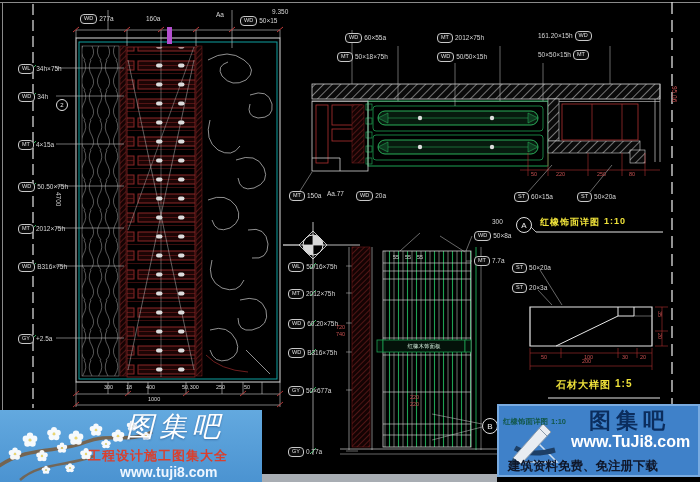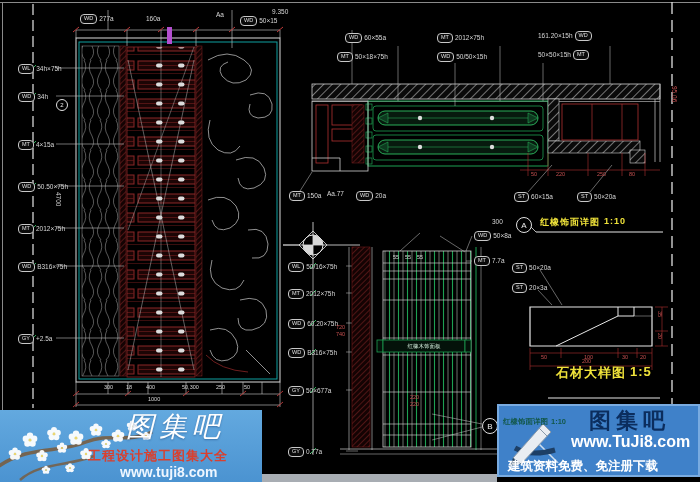--- a/index.html
+++ b/index.html
@@ -27,21 +27,21 @@
       text-shadow:0 1px 2px rgba(0,30,80,.35);white-space:nowrap;}
   .wm-left .t2{position:absolute;left:88px;top:37px;font-size:13px;color:#d8402f;
       font-weight:bold;letter-spacing:1px;white-space:nowrap;}
   .wm-left .t3{position:absolute;left:120px;top:54px;font-size:14px;color:#eef6ff;font-weight:bold;}
   .wm-right{position:absolute;left:497px;top:404px;width:203px;height:73px;z-index:3;
       background:#3f81c9;box-shadow:inset 0 0 0 2px #79abe0;}
   .wm-right .t1{position:absolute;left:92px;top:2px;font-size:22px;font-weight:bold;
       color:#0b2d5e;letter-spacing:5px;white-space:nowrap;}
   .wm-right .t2{position:absolute;left:74px;top:29px;font-size:16px;font-weight:bold;color:#fff;}
   .wm-right .t3{position:absolute;left:11px;top:54px;font-size:12.5px;font-weight:bold;
-      color:#ffffff;white-space:nowrap;}
+      color:#0f172a;white-space:nowrap;}
   .sec-b-title{position:absolute;left:503px;top:417px;z-index:4;color:#13584b;font-size:7.5px;
       font-weight:bold;display:flex;gap:3px;white-space:nowrap;}
   .gray-strip{position:absolute;left:255px;top:474px;width:242px;height:8px;background:#a8adb3;z-index:2;}
 </style>
 </head>
 <body>
 
 <div id="app">
 
 <svg id="linework" width="700" height="482">
@@ -470,21 +470,21 @@
   <span class="tag">ST</span>
   <span>20×3a</span>
 </div>
 <div class="dim red small" style="left:541px;top:355px">50</div>
 <div class="dim red small" style="left:584px;top:355px">100</div>
 <div class="dim red small" style="left:622px;top:355px">30</div>
 <div class="dim red small" style="left:640px;top:355px">20</div>
 <div class="dim red small" style="left:582px;top:358px;top:359px">200</div>
 <div class="dim red small vtext" style="left:656px;top:311px">35</div>
 <div class="dim red small vtext" style="left:656px;top:333px">20</div>
-<div class="title-y" style="left:556px;top:364px;font-size:13px">
+<div class="title-y" style="left:556px;top:378px;font-size:10px">
   <span>石材大样图</span>
   <span>1:5</span>
 </div>
 
 <div class="gray-strip"></div>
 
 <div class="wm-left">
   <svg width="262" height="72" style="position:absolute;left:0;top:0">
     <defs>
       <g id="flw">

